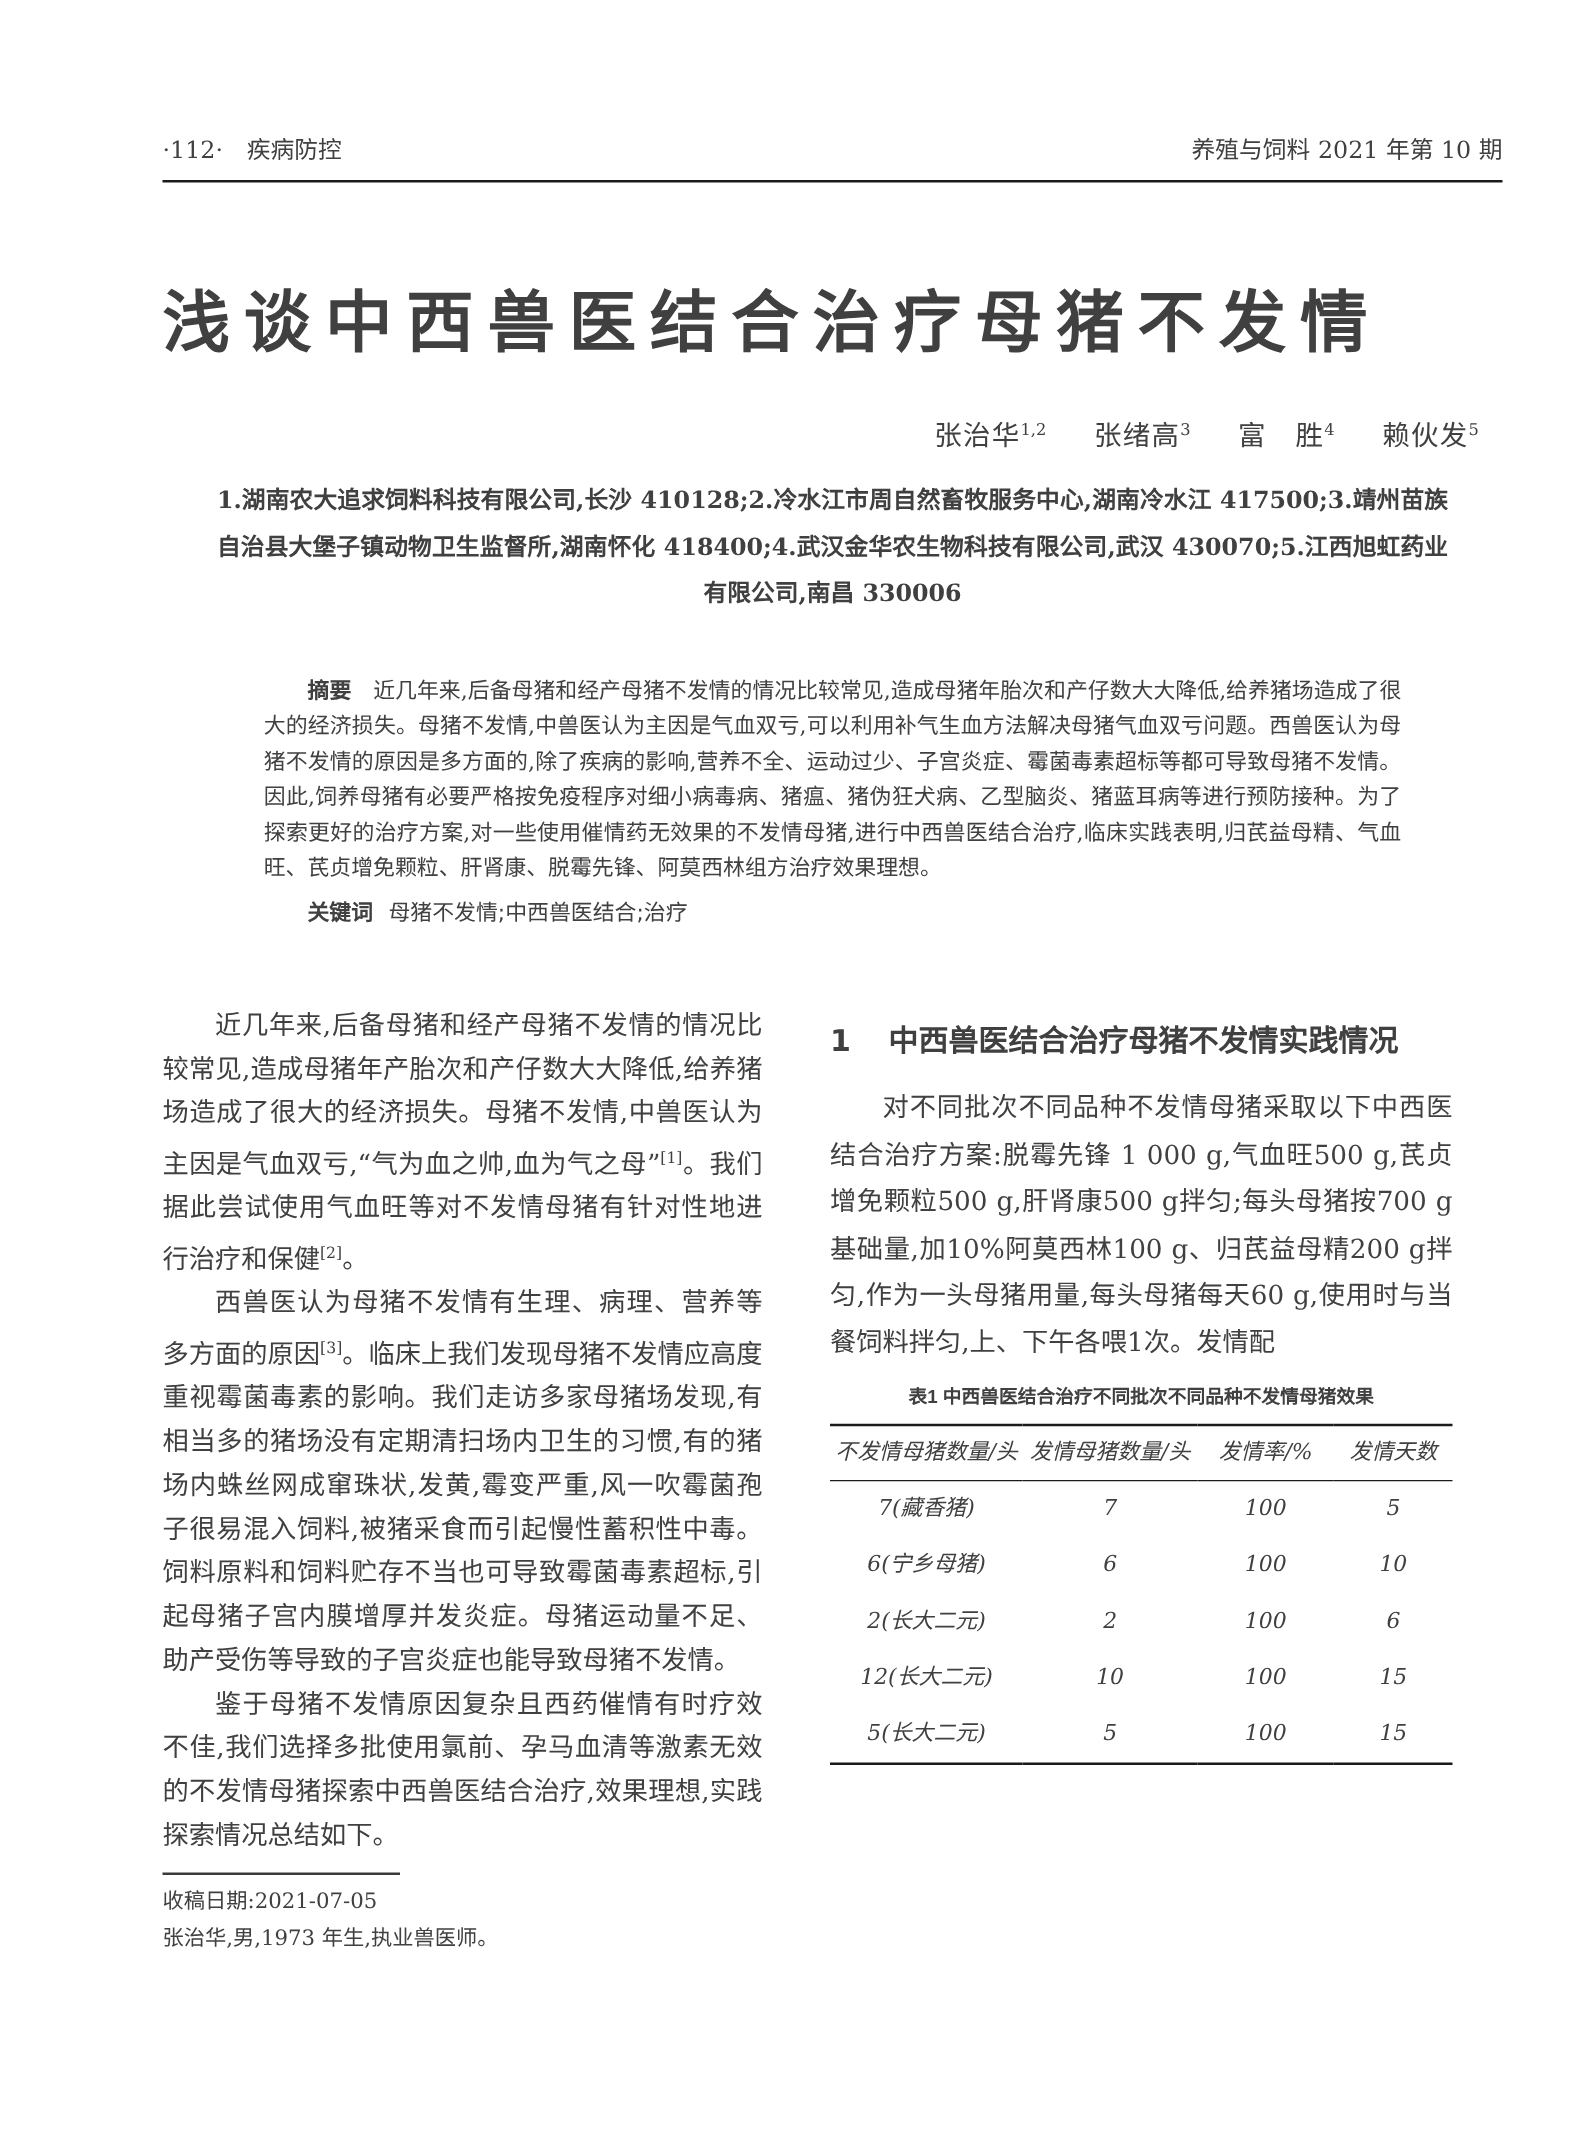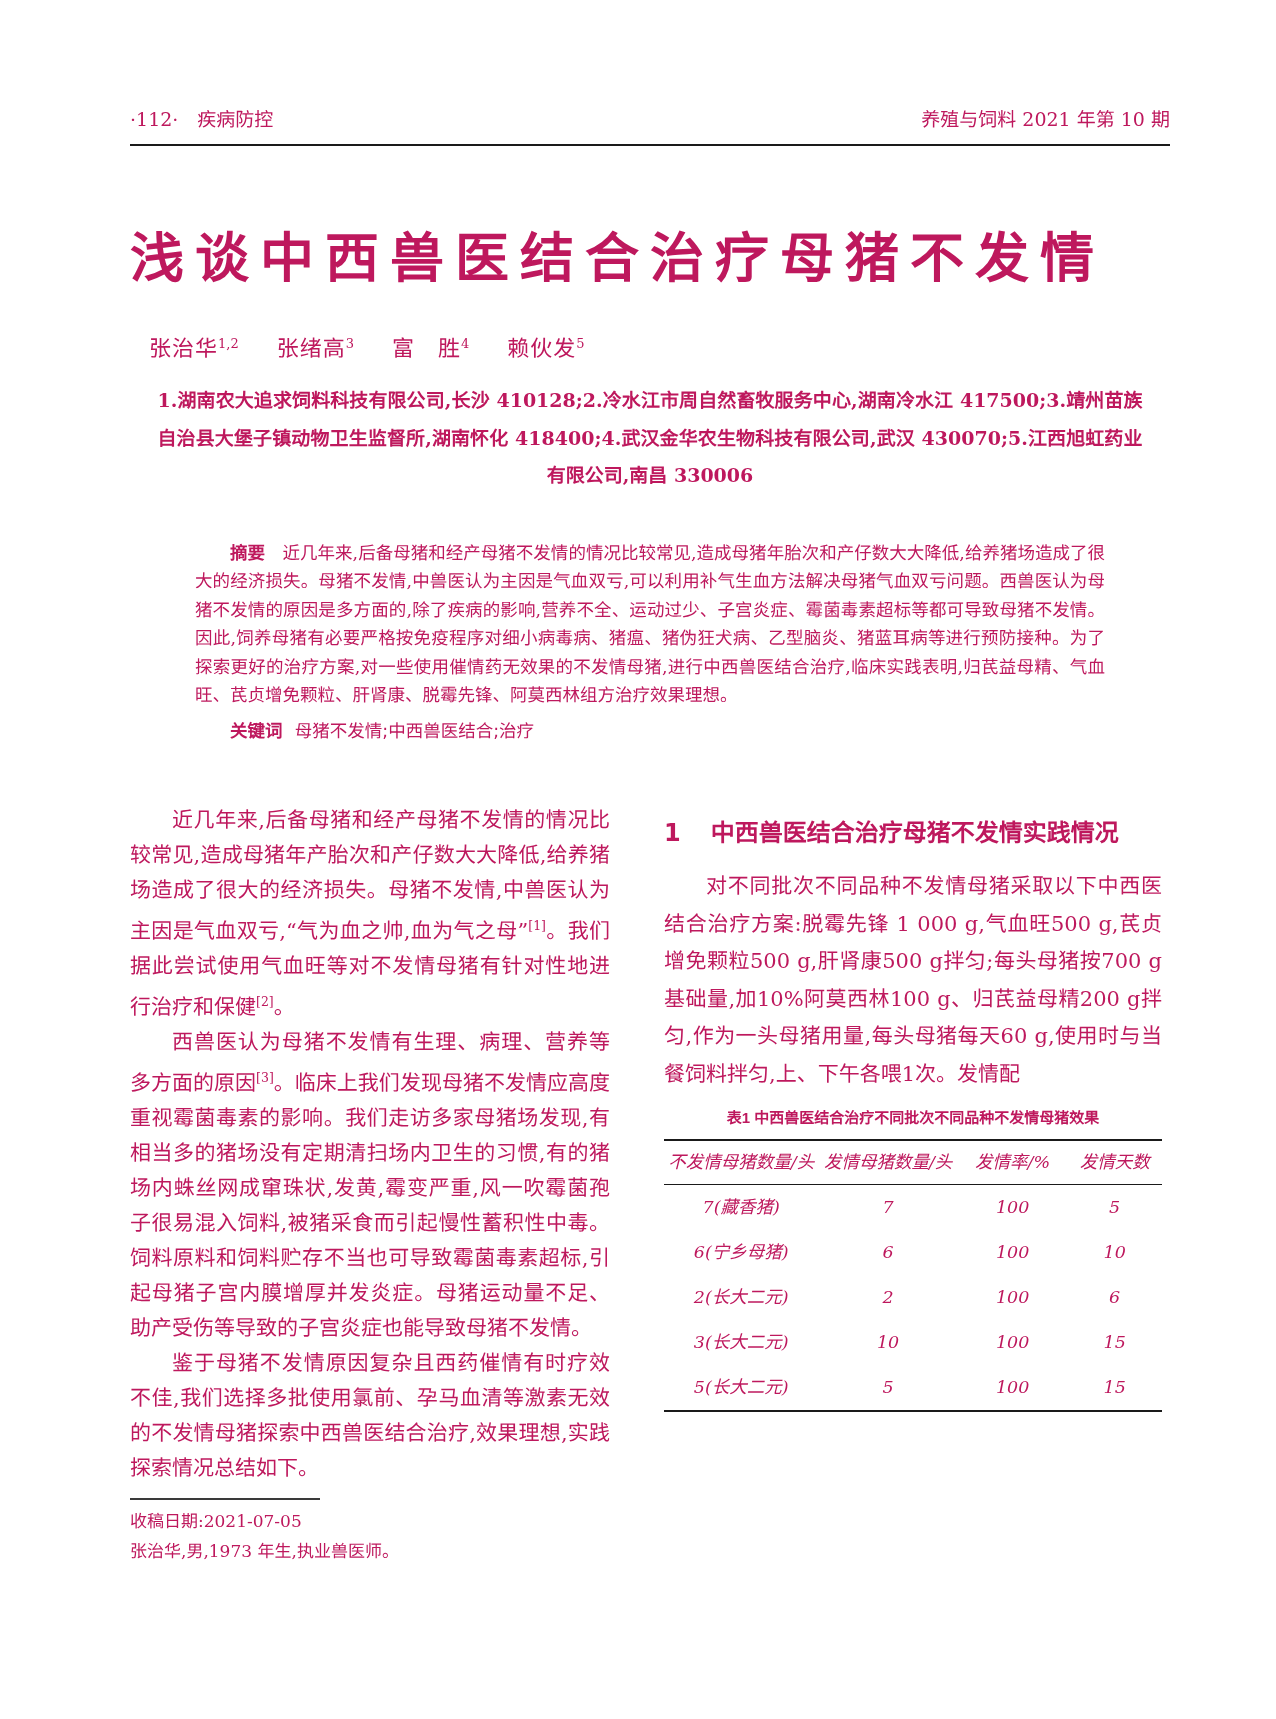--- a/index.html
+++ b/index.html
@@ -1,35 +1,35 @@
 <!DOCTYPE html>
 <html lang="zh-CN"><head>
 <meta charset="utf-8">
 <style>
   html,body { margin:0; padding:0; background:#e8e8e8; }
   .page {
     position:relative; width:1276px; height:1719px; margin:0 auto;
     background:#ffffff; box-sizing:border-box;
-    padding:104px 106px 0 130px;
-    color:#be185d; overflow:hidden;
+    padding:104px 74px 0 130px;
+    color:#404040; overflow:hidden;
     font-family:"DejaVu Serif","Liberation Serif",serif;
   }
   
   .header {
     display:flex; justify-content:space-between; align-items:flex-end;
     font-size:19px; padding-bottom:13px; border-bottom:2px solid #1a1a1a;
   }
   
   .title {
     margin:82px 0 0; text-align:left; white-space:nowrap;
     font-family:"DejaVu Sans","Liberation Sans",sans-serif;
     font-weight:bold; font-size:54px; letter-spacing:11px; line-height:1.15;
   }
   
-  .authors { margin-top:40px; text-align:left; font-size:22px; letter-spacing:1px; }
+  .authors { margin-top:40px; text-align:right; font-size:22px; letter-spacing:1px; }
   .author { margin:0 19px; }
   .author sup { font-size:13px; letter-spacing:0; }
   
   .affiliations {
     width:985px; margin:20px auto 0; font-size:19px; line-height:37.5px;
     text-align:justify; text-align-last:center;font-weight:bold;
   }
   
   .abstract {
     width:910px; margin:44px auto 0; font-size:17.5px; line-height:28.5px;
@@ -136,21 +136,21 @@
               <td>100</td>
               <td>10</td>
             </tr>
             <tr>
               <td>2(长大二元)</td>
               <td>2</td>
               <td>100</td>
               <td>6</td>
             </tr>
             <tr>
-              <td>3(长大二元)</td>
+              <td>12(长大二元)</td>
               <td>10</td>
               <td>100</td>
               <td>15</td>
             </tr>
             <tr>
               <td>5(长大二元)</td>
               <td>5</td>
               <td>100</td>
               <td>15</td>
             </tr>

